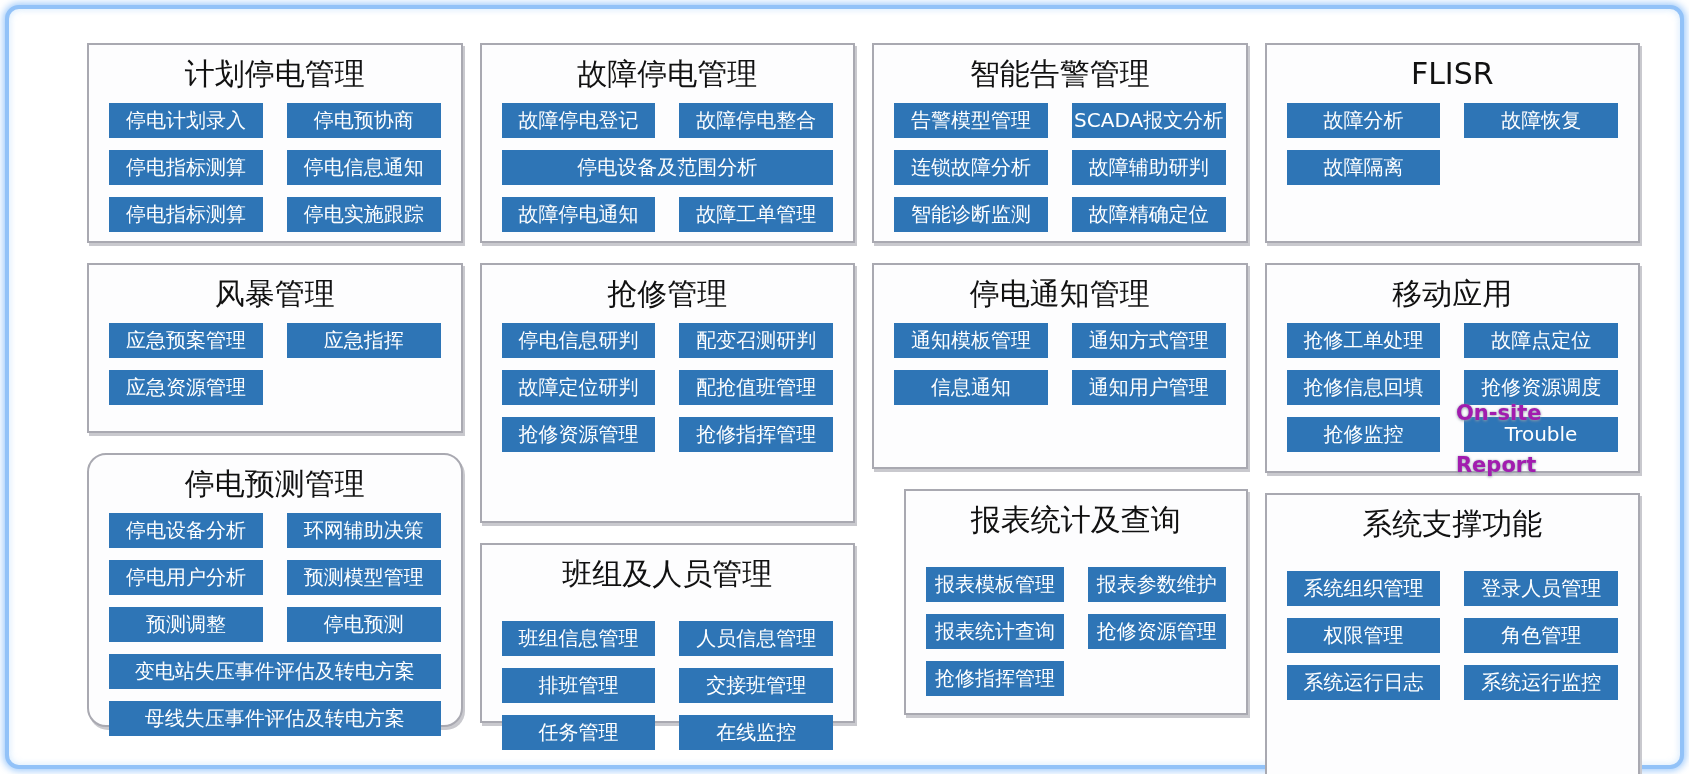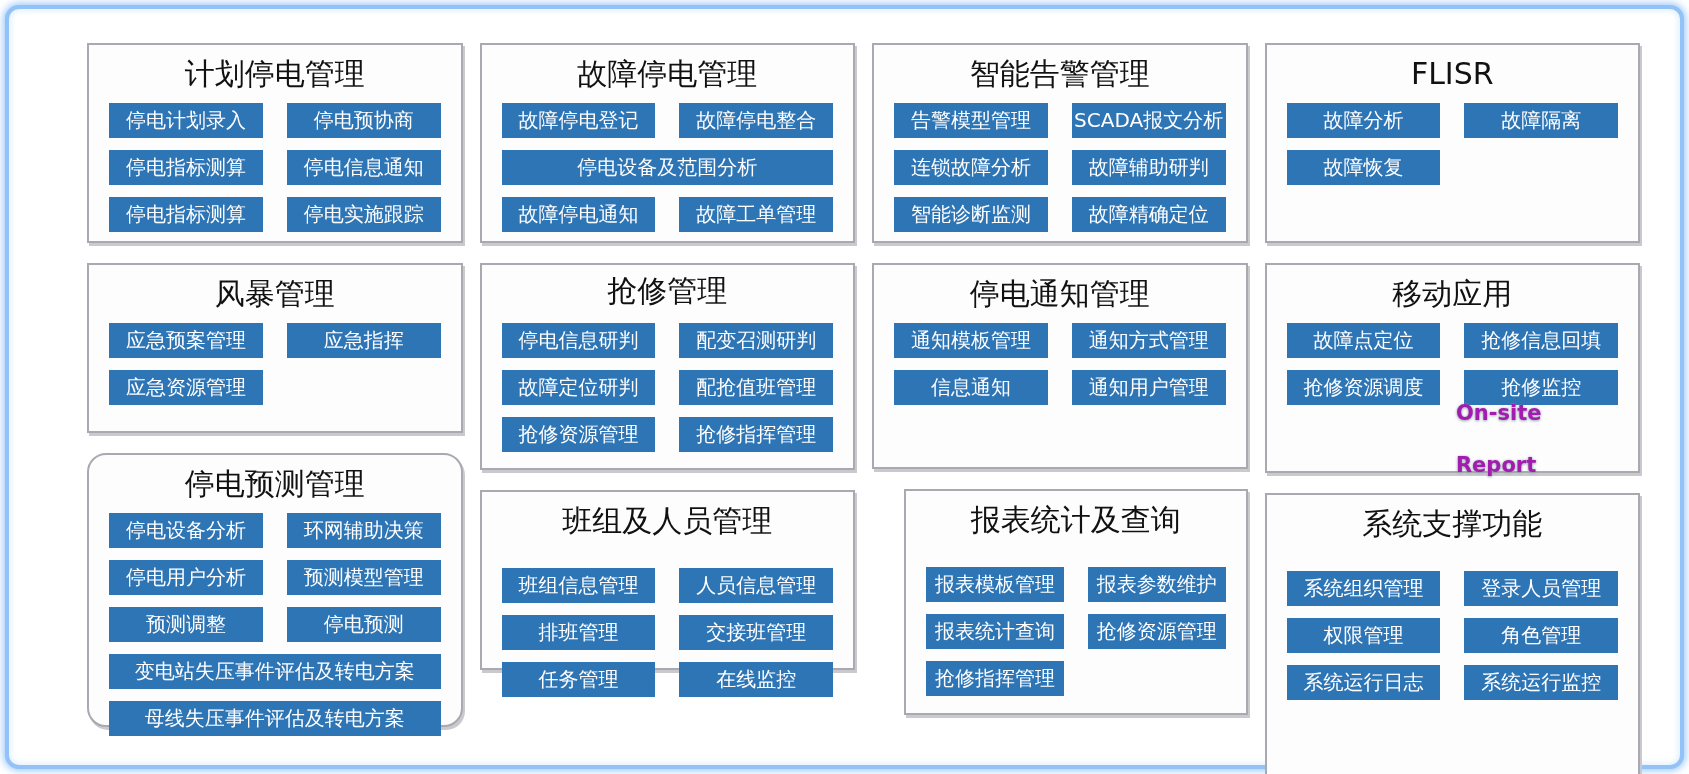--- a/index.html
+++ b/index.html
@@ -64,21 +64,21 @@
     align-items:center;
     justify-content:center;
     text-align:center;
     white-space:nowrap;
     overflow:visible;
     cursor:pointer;
   }
   .btn.wide{grid-column:1 / -1;}
   
   [data-name="panel-storm"]{height:170px;}
-  [data-name="panel-repair"]{height:207px;font-family:Liberation Mono, monospace;}
+  [data-name="panel-repair"]{height:260px;}
   [data-name="panel-outage-notice"]{height:206px;}
   [data-name="panel-mobile-app"]{height:210px;}
   [data-name="panel-outage-forecast"]{height:274px;border-radius:19px;}
   [data-name="panel-team-personnel"]{height:180px;}
   [data-name="panel-report-stats"]{height:226px;margin-left:32px;}
   [data-name="panel-system-support"]{height:292px;}
   [data-name="panel-team-personnel"] .btn-grid,
   [data-name="panel-report-stats"] .btn-grid,
   [data-name="panel-system-support"] .btn-grid{margin-top:28px;}
   
@@ -198,31 +198,33 @@
             <div class="btn" data-name="module-button">抢修资源管理</div>
             <div class="btn" data-name="module-button">抢修指挥管理</div>
           </div>
         </section>
       </div>
       <div class="col" data-name="panel-column">
         <section class="panel" data-name="panel-flisr">
           <h2 class="panel-title" data-name="panel-title">FLISR</h2>
           <div class="btn-grid" data-name="button-grid">
             <div class="btn" data-name="module-button">故障分析</div>
+            <div class="btn" data-name="module-button">故障恢复</div>
             <div class="btn" data-name="module-button">故障隔离</div>
-            <div class="btn" data-name="module-button">故障恢复</div>
           </div>
         </section>
         <section class="panel" data-name="panel-mobile-app">
           <h2 class="panel-title" data-name="panel-title">移动应用</h2>
           <div class="btn-grid" data-name="button-grid">
+            <div class="btn" data-name="module-button">抢修工单处理</div>
             <div class="btn" data-name="module-button">故障点定位</div>
             <div class="btn" data-name="module-button">抢修信息回填</div>
             <div class="btn" data-name="module-button">抢修资源调度</div>
             <div class="btn" data-name="module-button">抢修监控</div>
+            <div class="btn" data-name="module-button">Trouble</div>
           </div>
           <span class="annotation a0" data-name="overflow-text">On-site</span>
           <span class="annotation a1" data-name="overflow-text">Report</span>
         </section>
         <section class="panel" data-name="panel-system-support">
           <h2 class="panel-title" data-name="panel-title">系统支撑功能</h2>
           <div class="btn-grid" data-name="button-grid">
             <div class="btn" data-name="module-button">系统组织管理</div>
             <div class="btn" data-name="module-button">登录人员管理</div>
             <div class="btn" data-name="module-button">权限管理</div>

